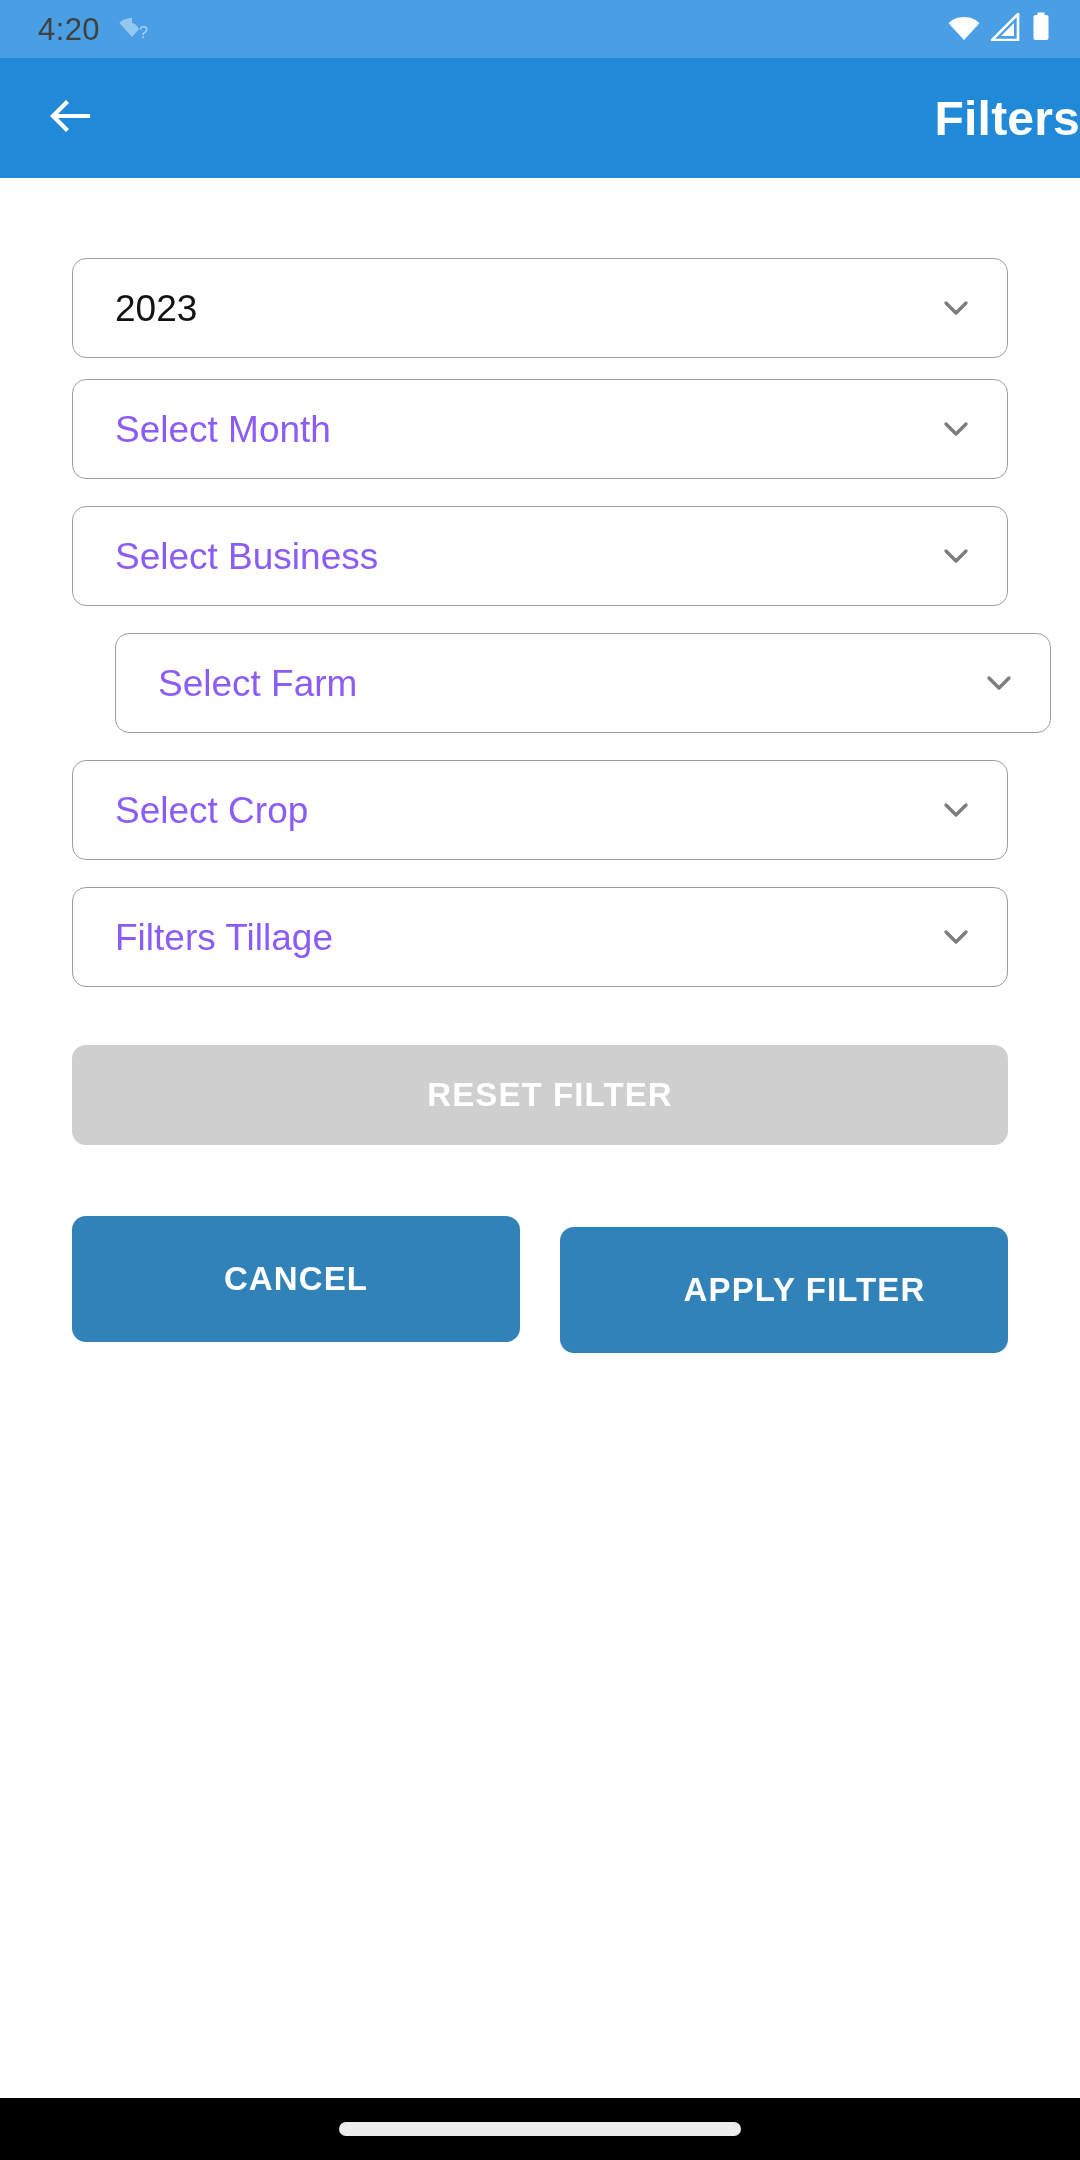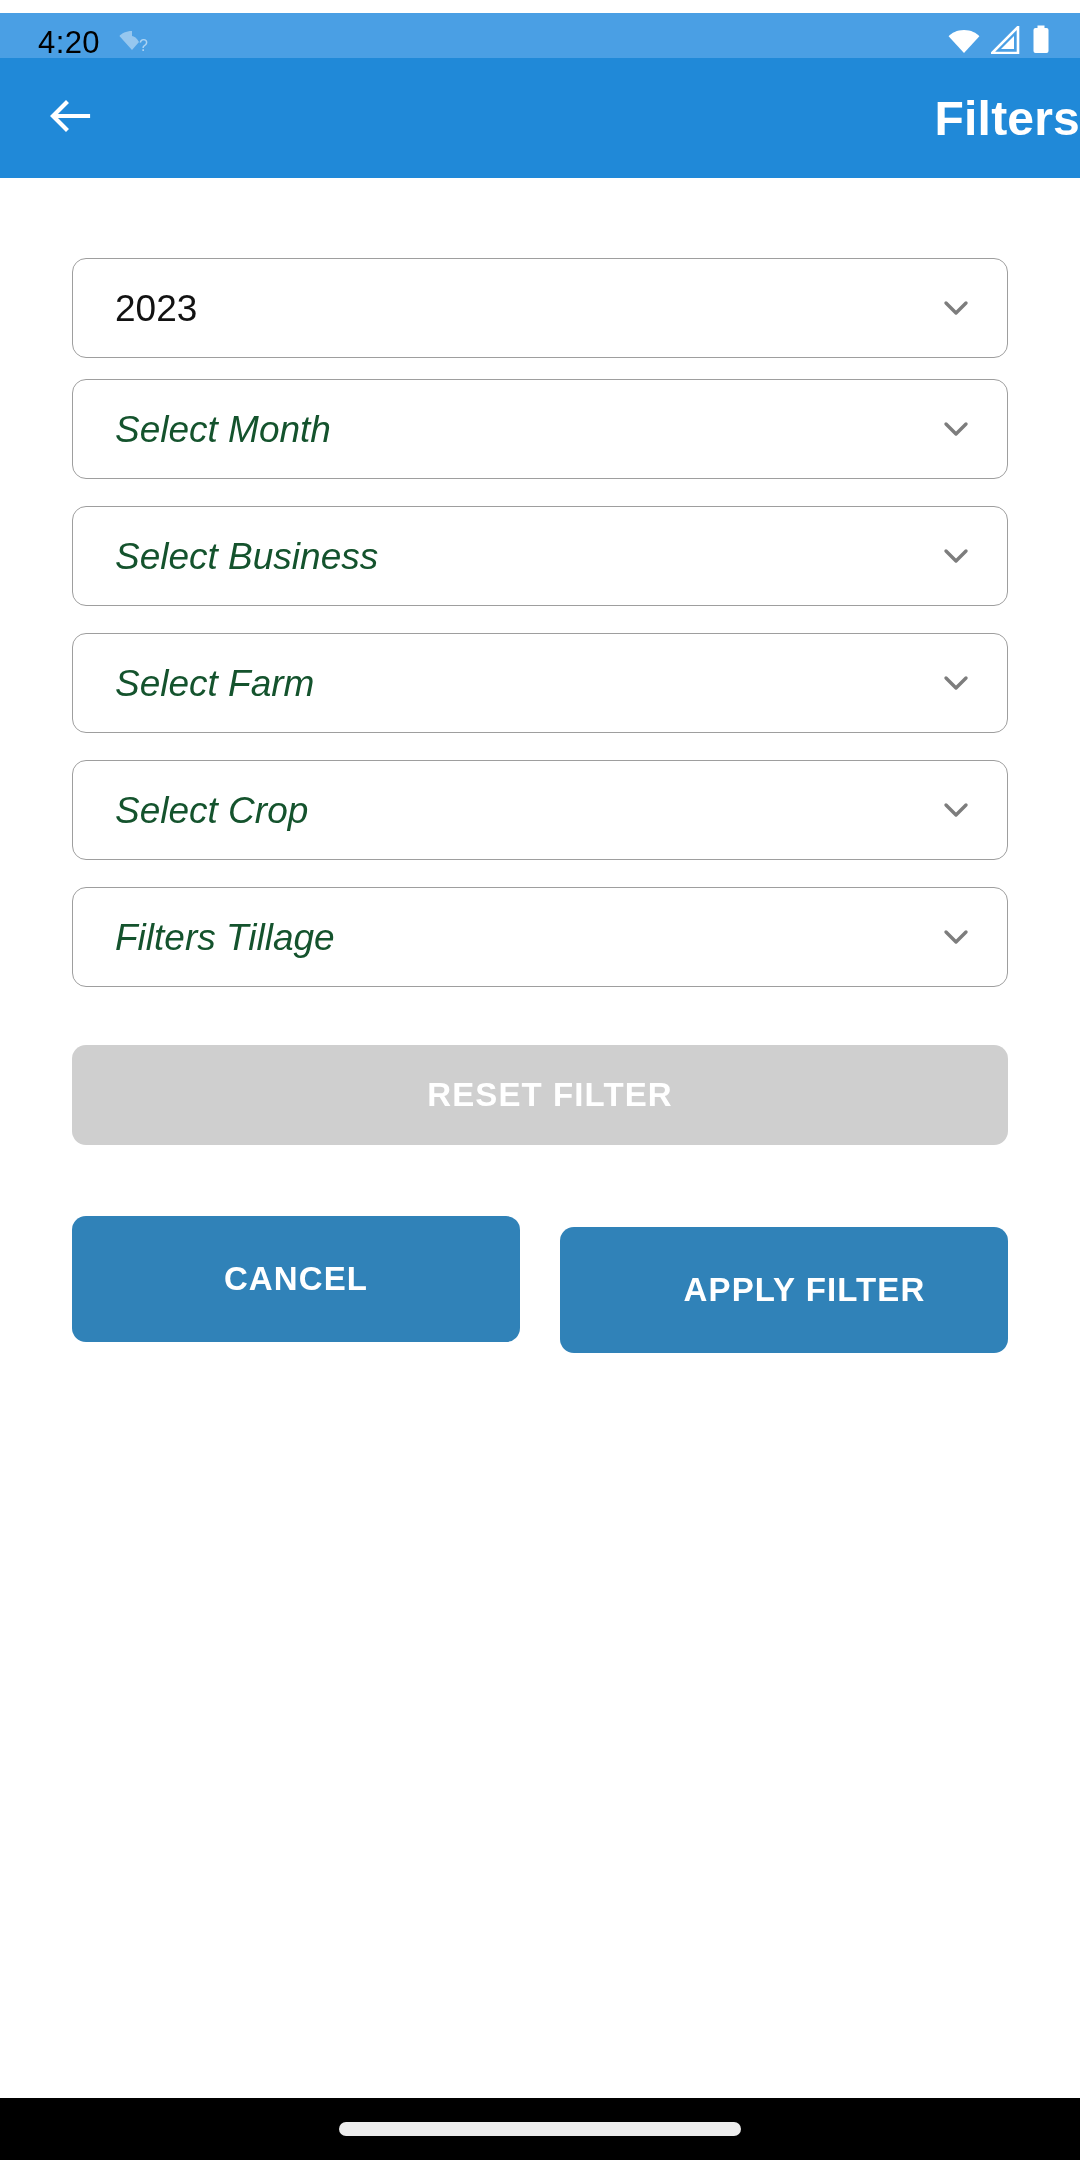--- a/index.html
+++ b/index.html
@@ -6,23 +6,23 @@
   html, body {
     width:1080px; height:2160px;
     background:#ffffff;
     font-family:"Liberation Sans", sans-serif;
     overflow:hidden;
   }
   #screen { position:relative; width:1080px; height:2160px; background:#ffffff; }
 
   
   .status-bar{
-    position:absolute; left:0; top:13px; width:1080px; height:58px;
+    position:absolute; left:0; top:0; width:1080px; height:58px;
     background:#4a9fe4; display:flex; align-items:center;
-    padding:0 30px 0 38px; color:#000000;
+    padding:0 30px 0 38px; color:#404040;
   }
   .status-left{ display:flex; align-items:center; gap:18px; }
   .status-time{ font-size:31px; font-weight:400; letter-spacing:.4px; line-height:1; }
   .status-right{ margin-left:auto; display:flex; align-items:center; gap:11px; }
   .sb-icon{ display:block; }
 
   
   .app-bar{
     position:absolute; left:0; top:58px; width:1080px; height:120px;
     background:#2089d8; display:flex; align-items:center;
@@ -39,21 +39,21 @@
 
   
   .content{ position:absolute; left:0; top:178px; width:1080px; }
 
   .field{
     position:absolute; left:72px; width:936px; height:100px;
     border:1.6px solid #9e9e9e; border-radius:14px; background:#ffffff;
     display:flex; align-items:center; padding:0 32px 0 42px; cursor:pointer;
   }
   .field-text{ font-size:37px; line-height:1; flex:1; }
-  .field-text.placeholder{ color:#14532d;font-style:italic; }
+  .field-text.placeholder{ color:#8b5cf6; }
   .field-text.value{ color:#121212; }
   .chevron{ width:38px; height:38px; display:flex; align-items:center; justify-content:center; }
 
   
   .btn{
     position:absolute; border-radius:14px; display:flex;
     align-items:center; justify-content:center; cursor:pointer;
     color:#ffffff; font-size:33px; font-weight:bold; letter-spacing:1.1px;
   }
   .btn-reset{ left:72px; width:936px; height:100px; background:#cfcfcf;padding-left:20px; }
@@ -136,21 +136,21 @@
 
     <div class="field" style="top:328px;">
       <span class="field-text placeholder">Select Business</span>
       <span class="chevron">
         <svg width="34" height="34" viewBox="0 0 34 34">
             <path d="M7 12 L17 22 L27 12" fill="none" stroke="#7d7d7d" stroke-width="3.4" stroke-linecap="round" stroke-linejoin="round"></path>
           </svg>
       </span>
     </div>
 
-    <div class="field" style="top:455px;">
+    <div class="field" style="top:455px;margin-left:43px;">
       <span class="field-text placeholder">Select Farm</span>
       <span class="chevron">
         <svg width="34" height="34" viewBox="0 0 34 34">
             <path d="M7 12 L17 22 L27 12" fill="none" stroke="#7d7d7d" stroke-width="3.4" stroke-linecap="round" stroke-linejoin="round"></path>
           </svg>
       </span>
     </div>
 
     <div class="field" style="top:582px;">
       <span class="field-text placeholder">Select Crop</span>

